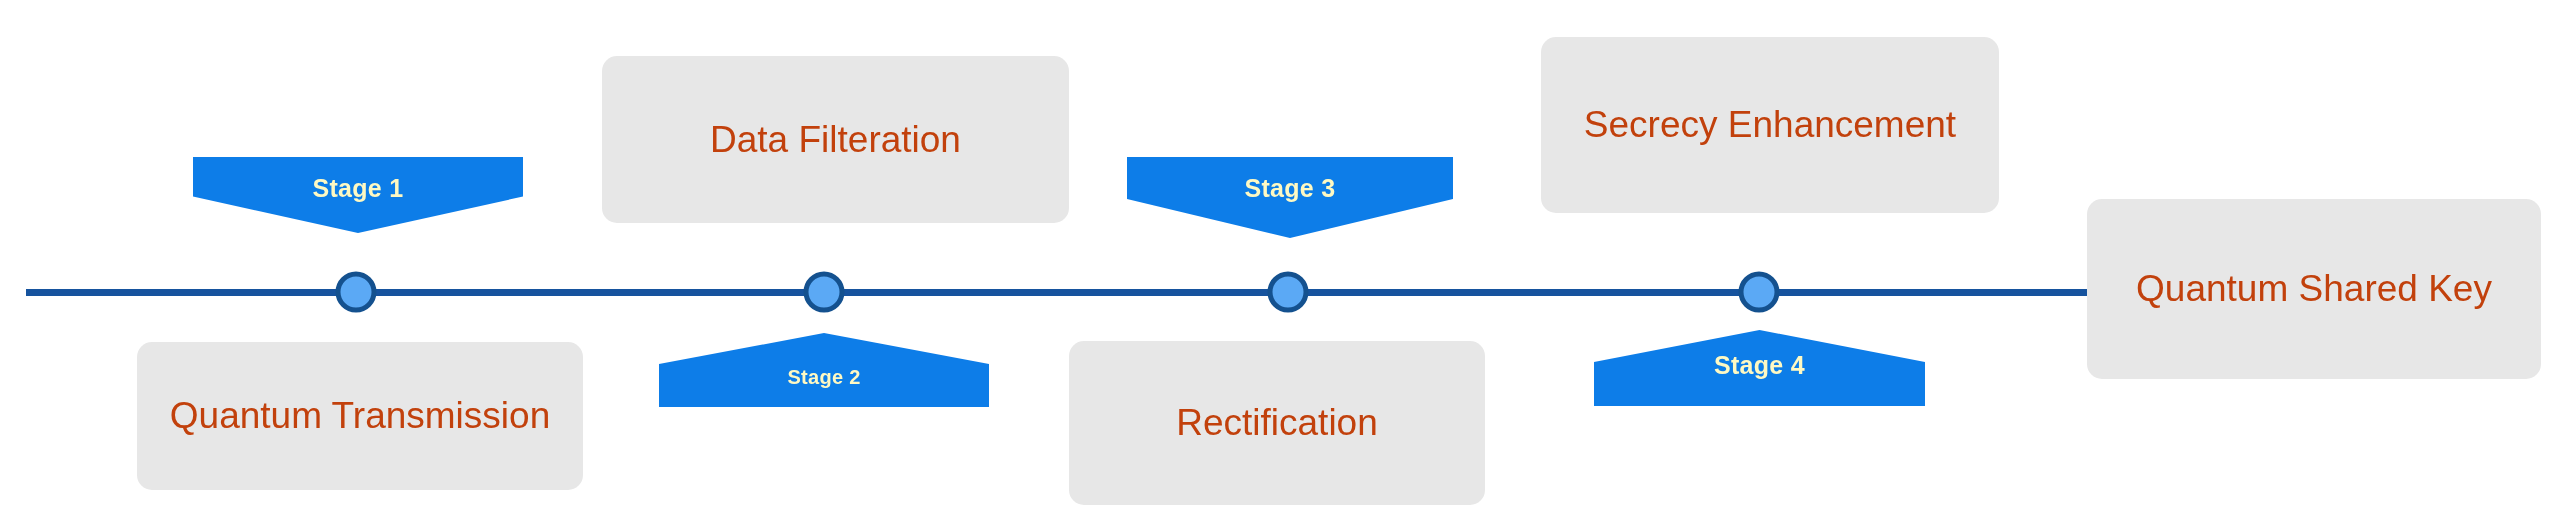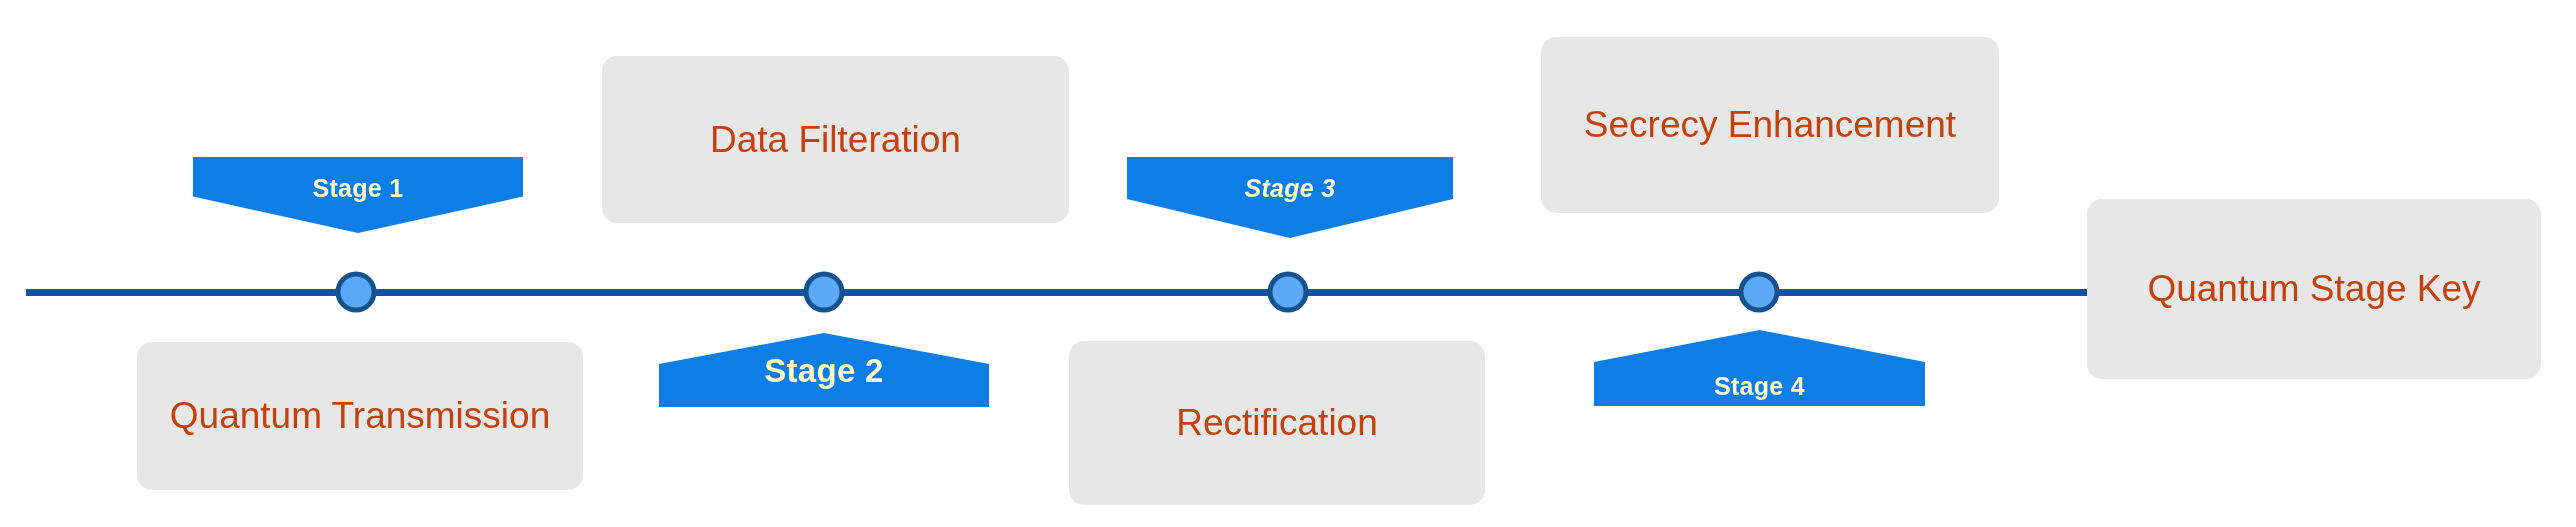--- a/index.html
+++ b/index.html
@@ -107,36 +107,36 @@
 
   <div class="card" style="left:137px; top:342px; width:446px; height:148px; font-size:37px;">
     <span class="card-label">Quantum Transmission</span>
   </div>
 
   <div class="card" style="left:1069px; top:341px; width:416px; height:164px; font-size:37px;">
     <span class="card-label">Rectification</span>
   </div>
 
   <div class="card" style="left:2087px; top:199px; width:454px; height:180px; font-size:37px;">
-    <span class="card-label">Quantum Stage Key</span>
+    <span class="card-label">Quantum Shared Key</span>
   </div>
 
   <div class="stage-banner point-down" style="left:193px; top:157px; width:330px; height:76px; font-size:25px; padding-top:18.5px;">
     <span class="stage-label">Stage 1</span>
   </div>
 
-  <div class="stage-banner point-up" style="left:659px; top:333px; width:330px; height:74px; font-size:33px; padding-bottom:20.4px;">
+  <div class="stage-banner point-up" style="left:659px; top:333px; width:330px; height:74px; font-size:20px; padding-bottom:20.4px;">
     <span class="stage-label">Stage 2</span>
   </div>
 
-  <div class="stage-banner point-down" style="left:1127px; top:157px; width:326px; height:81px; font-size:25px; padding-top:18.5px;font-style:italic;">
+  <div class="stage-banner point-down" style="left:1127px; top:157px; width:326px; height:81px; font-size:25px; padding-top:18.5px;">
     <span class="stage-label">Stage 3</span>
   </div>
 
-  <div class="stage-banner point-up" style="left:1594px; top:330px; width:331px; height:76px; font-size:25px; padding-bottom:7px;">
+  <div class="stage-banner point-up" style="left:1594px; top:330px; width:331px; height:76px; font-size:25px; padding-bottom:28px;">
     <span class="stage-label">Stage 4</span>
   </div>
 
   <div class="node" style="left:356px;"></div>
   <div class="node" style="left:824px;"></div>
   <div class="node" style="left:1288px;"></div>
   <div class="node" style="left:1759px;"></div>
 
 </div>
 

